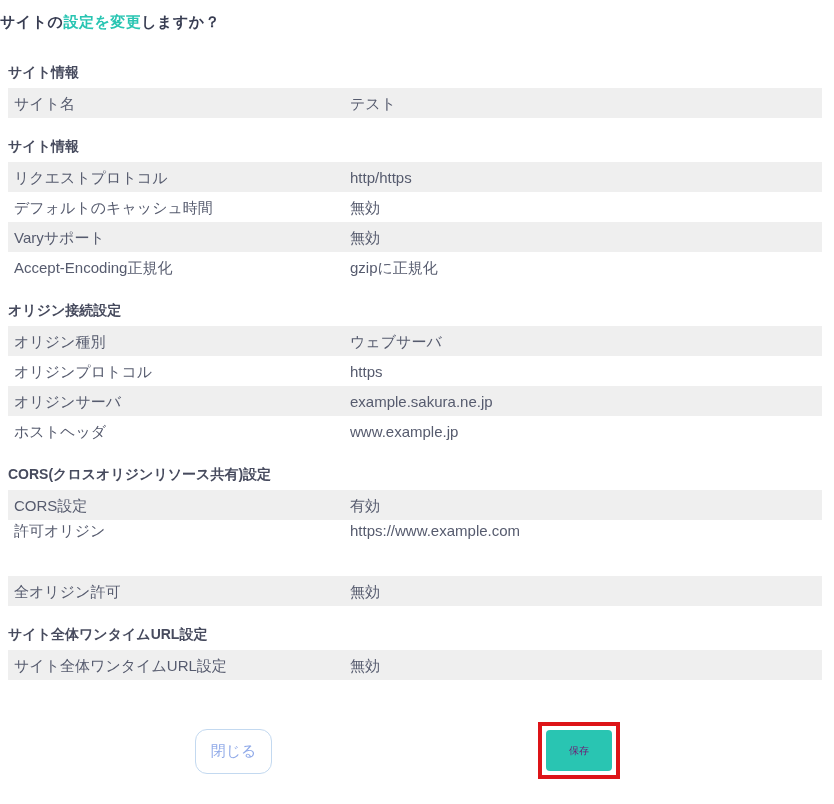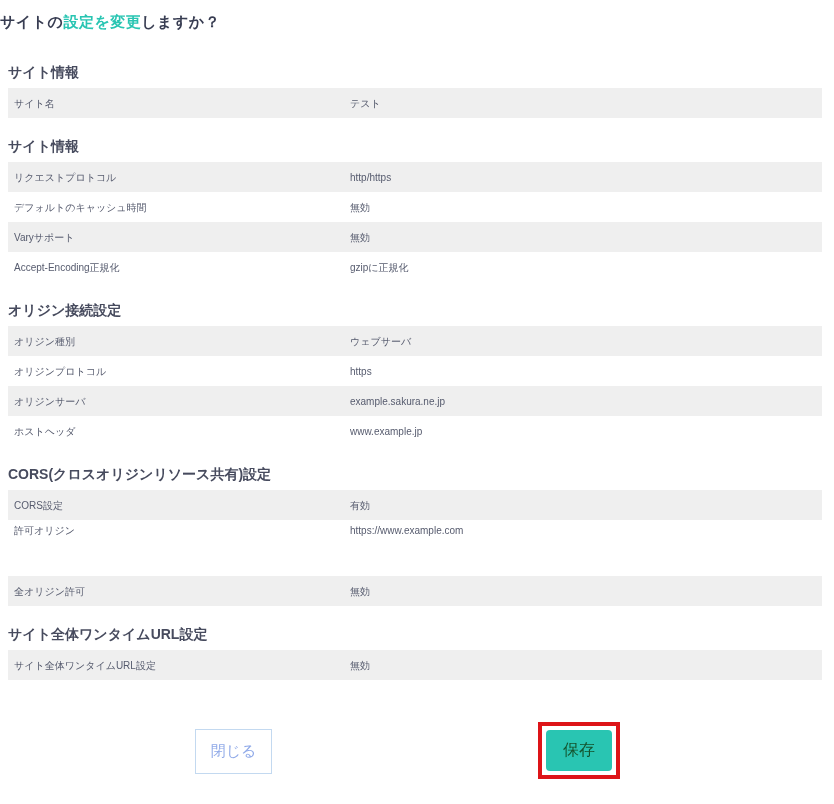--- a/index.html
+++ b/index.html
@@ -33,21 +33,21 @@
     font-size: 14px;
     font-weight: bold;
     color: #474b5e;
     line-height: 16px;
     margin: 0 0 8px 0;
   }
   .row {
     display: flex;
     align-items: center;
     height: 30px;
-    font-size: 10px;
+    font-size: 15px;
     box-sizing: border-box;
   }
   .row.gray { background: #efefef; }
   .row.tall {
     height: 56px;
     align-items: flex-start;
     padding-top: 0;
   }
   .row .label {
     flex: none;
@@ -70,41 +70,41 @@
     align-items: flex-start;
     padding-left: 195px;
     padding-right: 214px;
   }
   .btn-close {
     margin-top: 7px;
     width: 77px;
     height: 45px;
     background: #ffffff;
     border: 1px solid #c3d9f0;
-    border-radius: 0;
+    border-radius: 12px;
     color: #8fa9e8;
     font-size: 15px;
     font-family: inherit;
     cursor: pointer;
     box-sizing: border-box;
   }
   .annotation-box {
     border: 4px solid #dd1418;
     padding: 4px;
     background: #ffffff;
     line-height: 0;
   }
   .btn-save {
     width: 66px;
     height: 41px;
     background: #29c5b2;
     border: none;
     border-radius: 4px;
-    color: #14532d;
-    font-size: 16px;
+    color: #701a75;
+    font-size: 10px;
     font-family: inherit;
     cursor: pointer;
     box-sizing: border-box;
   }
 </style>
 </head>
 <body>
 
 <h1 class="page-title"><span>サイトの</span><span class="hl">設定を変更</span><span>しますか？</span></h1>
 

